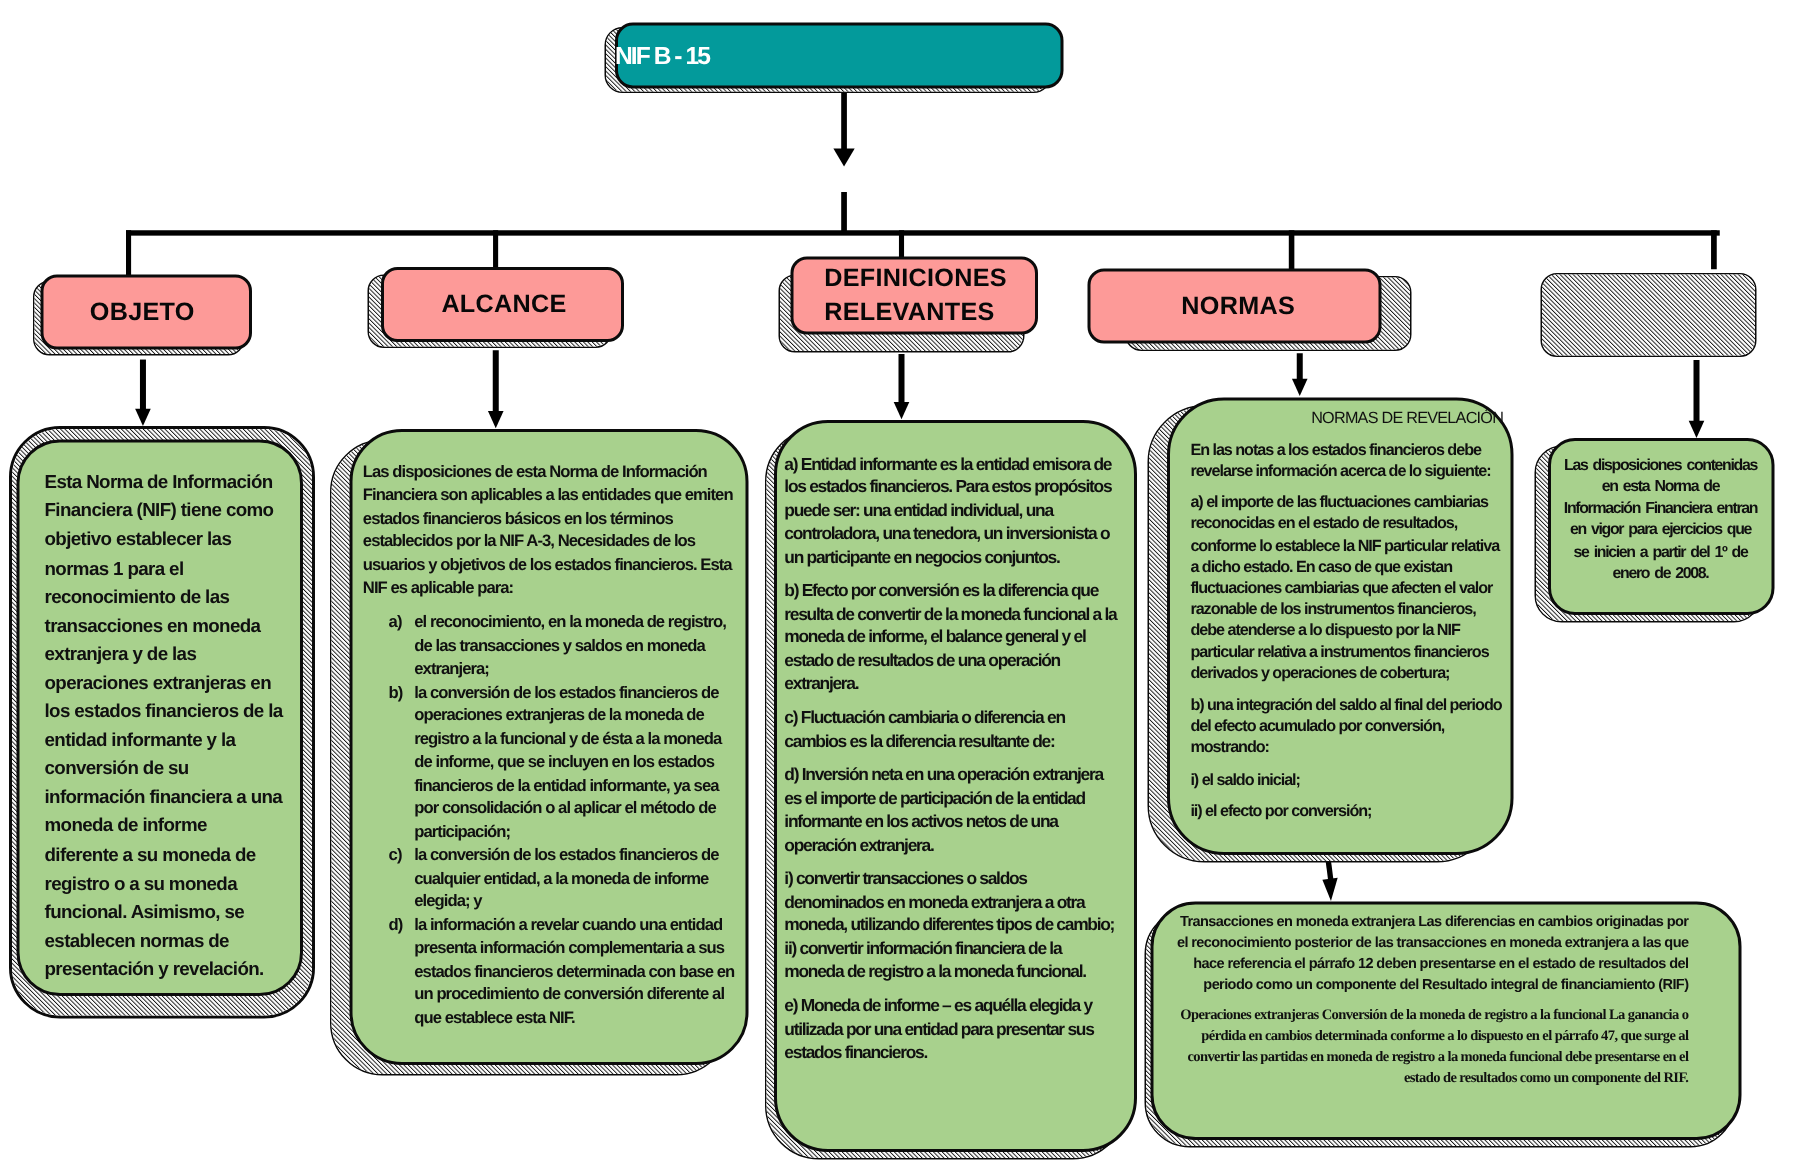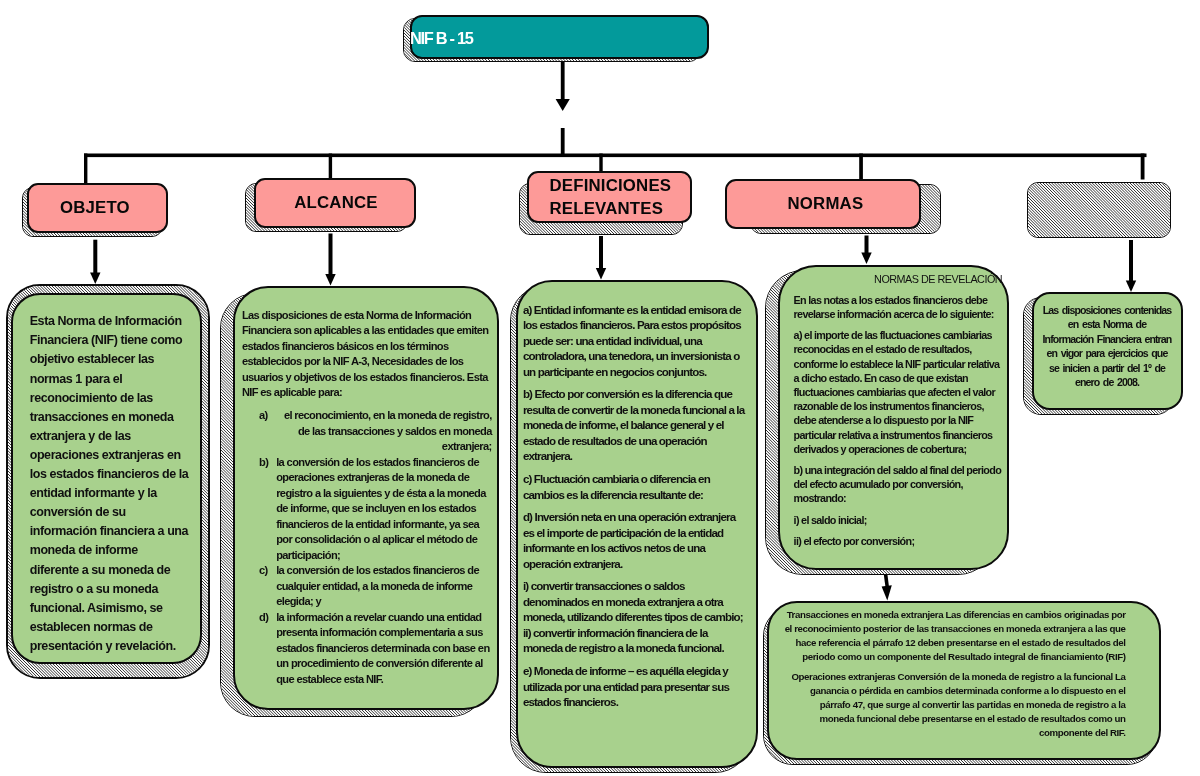--- a/index.html
+++ b/index.html
@@ -149,25 +149,25 @@
   <div class="shadow gshadow" style="left:220.0px;top:293.2px;width:265.5px;height:424.3px;border-radius:35px">
       <svg>
         <rect width="100%" height="100%" fill="url(#hatch45)"></rect>
       </svg>
     </div>
   <div class="box gbox" style="left:233.3px;top:286.0px;width:265.5px;height:424.3px;border-radius:35px"></div>
   <div class="gtxt" style="left:241.9px;top:307.5px;width:254px;font-size:11.1px;letter-spacing:-0.63px;line-height:15.5px;">
    <p style="">Las disposiciones de esta Norma de Información Financiera son aplicables a las entidades que emiten estados financieros básicos en los términos establecidos por la NIF A-3, Necesidades de los usuarios y objetivos de los estados financieros. Esta NIF es aplicable para:</p>
    <div class="li" style="margin-left:17.2px;margin-top:7.6px;">
         <span class="mk" style="width:17.1px">a)</span>
-        <span class="tx" style="flex:0 0 215.5px;width:215.5px;text-align:right;">el reconocimiento, en la moneda de registro, de las transacciones y saldos en moneda extranjera;</span>
+        <span class="tx" style="flex:0 0 215.5px;width:215.5px;">el reconocimiento, en la moneda de registro, de las transacciones y saldos en moneda extranjera;</span>
       </div>
    <div class="li" style="margin-left:17.2px;">
         <span class="mk" style="width:17.1px">b)</span>
-        <span class="tx" style="flex:0 0 215.5px;width:215.5px;">la conversión de los estados financieros de operaciones extranjeras de la moneda de registro a la siguientes y de ésta a la moneda de informe, que se incluyen en los estados financieros de la entidad informante, ya sea por consolidación o al aplicar el método de participación;</span>
+        <span class="tx" style="flex:0 0 215.5px;width:215.5px;">la conversión de los estados financieros de operaciones extranjeras de la moneda de registro a la funcional y de ésta a la moneda de informe, que se incluyen en los estados financieros de la entidad informante, ya sea por consolidación o al aplicar el método de participación;</span>
       </div>
    <div class="li" style="margin-left:17.2px;">
         <span class="mk" style="width:17.1px">c)</span>
         <span class="tx" style="flex:0 0 215.5px;width:215.5px;">la conversión de los estados financieros de cualquier entidad, a la moneda de informe elegida; y</span>
       </div>
    <div class="li" style="margin-left:17.2px;">
         <span class="mk" style="width:17.1px">d)</span>
         <span class="tx" style="flex:0 0 215.5px;width:215.5px;">la información a revelar cuando una entidad presenta información complementaria a sus estados financieros determinada con base en un procedimiento de conversión diferente al que establece esta NIF.</span>
       </div>
   </div>
@@ -203,21 +203,21 @@
   </div>
 
   <div class="shadow gshadow" style="left:763.3px;top:606.0px;width:394.2px;height:159.2px;border-radius:30px">
       <svg>
         <rect width="100%" height="100%" fill="url(#hatch45)"></rect>
       </svg>
     </div>
   <div class="box gbox" style="left:767.3px;top:601.0px;width:394.2px;height:159.2px;border-radius:30px"></div>
   <div class="gtxt" style="left:784.6px;top:608.0px;width:341px;font-size:9.7px;letter-spacing:-0.4px;line-height:13.85px;text-align:right;">
    <p style="">Transacciones en moneda extranjera Las diferencias en cambios originadas por el reconocimiento posterior de las transacciones en moneda extranjera a las que hace referencia el párrafo 12 deben presentarse en el estado de resultados del periodo como un componente del Resultado integral de financiamiento (RIF)</p>
-   <p style="margin-top:7.0px;">Operaciones extranjeras Conversión de la moneda de registro a la funcional La ganancia o pérdida en cambios determinada conforme a lo dispuesto en el párrafo 47, que surge al convertir las partidas en moneda de registro a la moneda funcional debe presentarse en el estado de resultados como un componente del RIF.</p>
+   <p style="margin-top:7.0px;font-family:Liberation Serif, serif;">Operaciones extranjeras Conversión de la moneda de registro a la funcional La ganancia o pérdida en cambios determinada conforme a lo dispuesto en el párrafo 47, que surge al convertir las partidas en moneda de registro a la moneda funcional debe presentarse en el estado de resultados como un componente del RIF.</p>
   </div>
 
   <div class="shadow gshadow" style="left:1022.7px;top:296.7px;width:151.7px;height:118.1px;border-radius:18px">
       <svg>
         <rect width="100%" height="100%" fill="url(#hatch45)"></rect>
       </svg>
     </div>
   <div class="box gbox" style="left:1031.7px;top:291.7px;width:151.7px;height:118.1px;border-radius:18px"></div>
   <div class="gtxt" style="left:1041.5px;top:303.0px;width:131px;font-size:10.6px;letter-spacing:-0.89px;line-height:14.4px;word-spacing:1.4px;text-align:center;">
    <p style="">Las disposiciones contenidas en esta Norma de Información Financiera entran en vigor para ejercicios que se inicien a partir del 1º de enero de 2008.</p>

